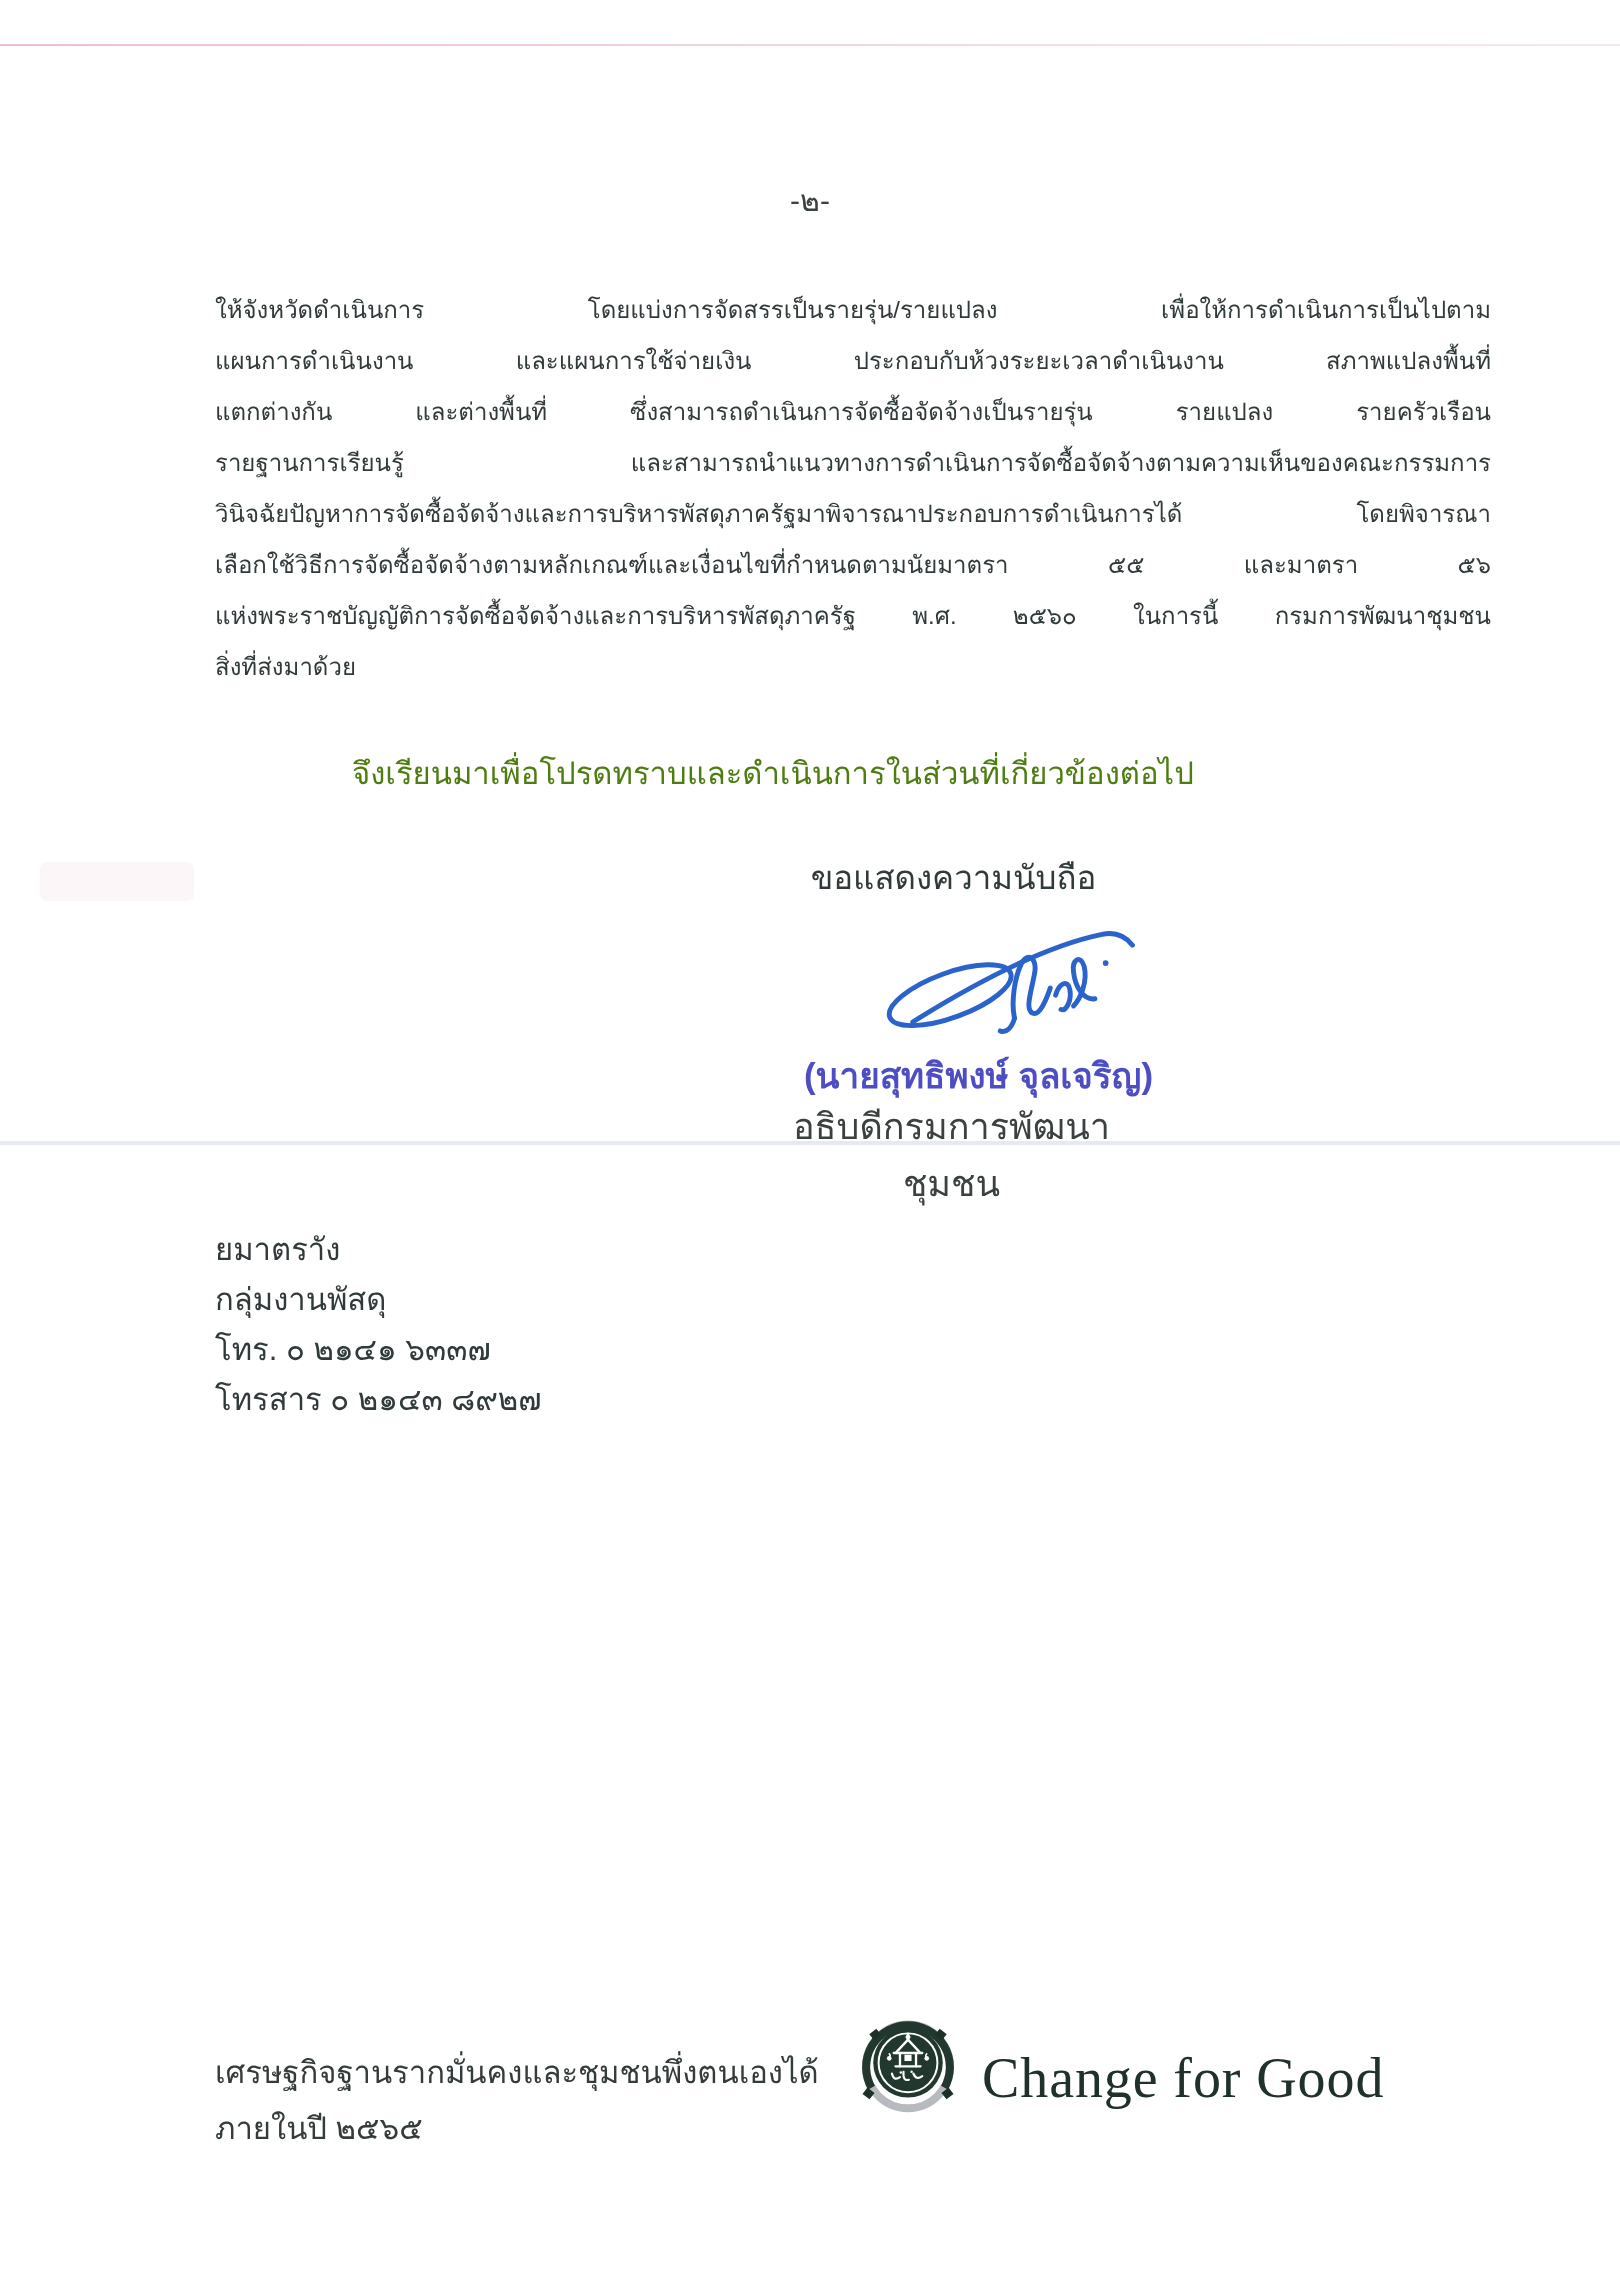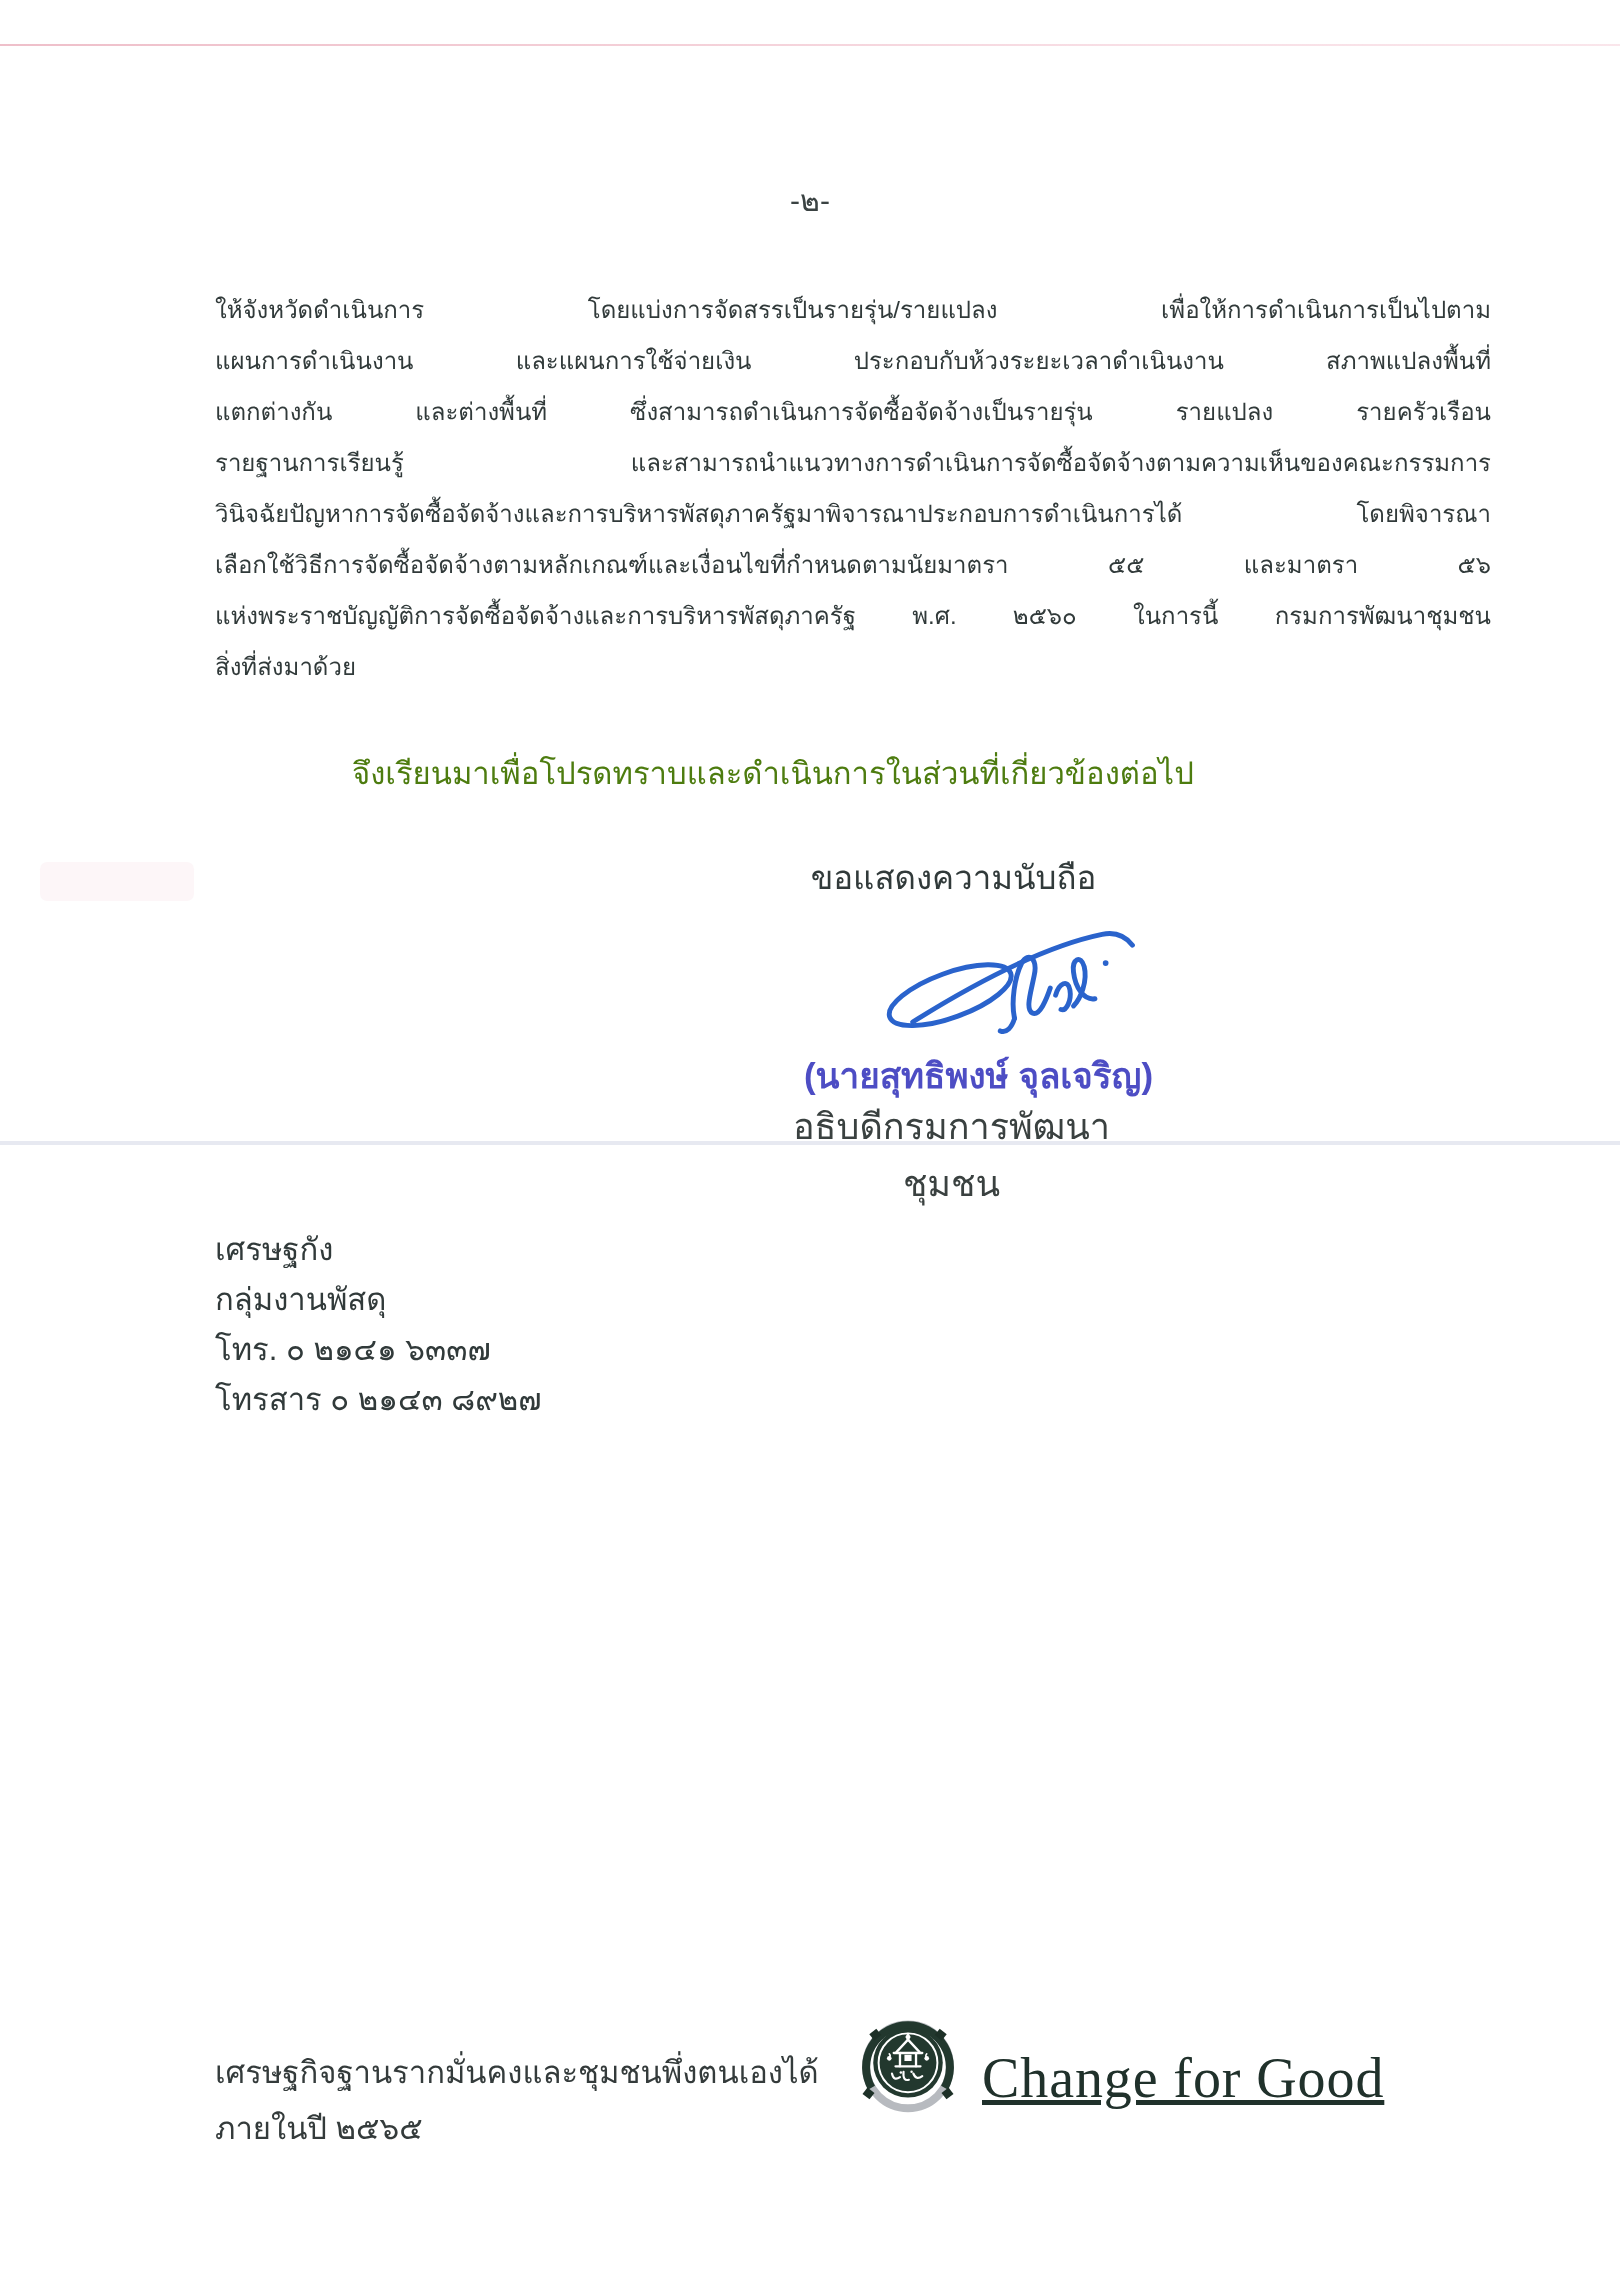--- a/index.html
+++ b/index.html
@@ -126,21 +126,20 @@
     left: 849px; top: 2020px;
   }
   .footer-brand {
     position: absolute;
     left: 982px; top: 2046px;
     font-family: "Liberation Serif", serif;
     font-size: 56px;
     letter-spacing: 0.9px;
     color: #20312b;
     white-space: nowrap;
-    text-decoration: underline;
   }
 </style>
 </head>
 <body>
 
 <div class="page">
 
   <div class="scan-line-top"></div>
   <div class="scan-smudge"></div>
 
@@ -172,21 +171,21 @@
       <circle cx="252" cy="56" r="3.2" fill="#2a63cc" stroke="none"></circle>
     </g>
   </svg>
 
   <div class="signer-name">(นายสุทธิพงษ์  จุลเจริญ)</div>
   <div class="signer-title">อธิบดีกรมการพัฒนาชุมชน</div>
 
   <div class="scan-divider"></div>
 
   <div class="contact-block">
-    <div class="contact-line">เศรษฐกัง</div>
+    <div class="contact-line">ยมาตราัง</div>
     <div class="contact-line">กลุ่มงานพัสดุ</div>
     <div class="contact-line">โทร. ๐ ๒๑๔๑ ๖๓๓๗</div>
     <div class="contact-line">โทรสาร ๐ ๒๑๔๓ ๘๙๒๗</div>
   </div>
 
   <div class="footer-slogan">
     <div>เศรษฐกิจฐานรากมั่นคงและชุมชนพึ่งตนเองได้</div>
     <div>ภายในปี ๒๕๖๕</div>
   </div>
 

